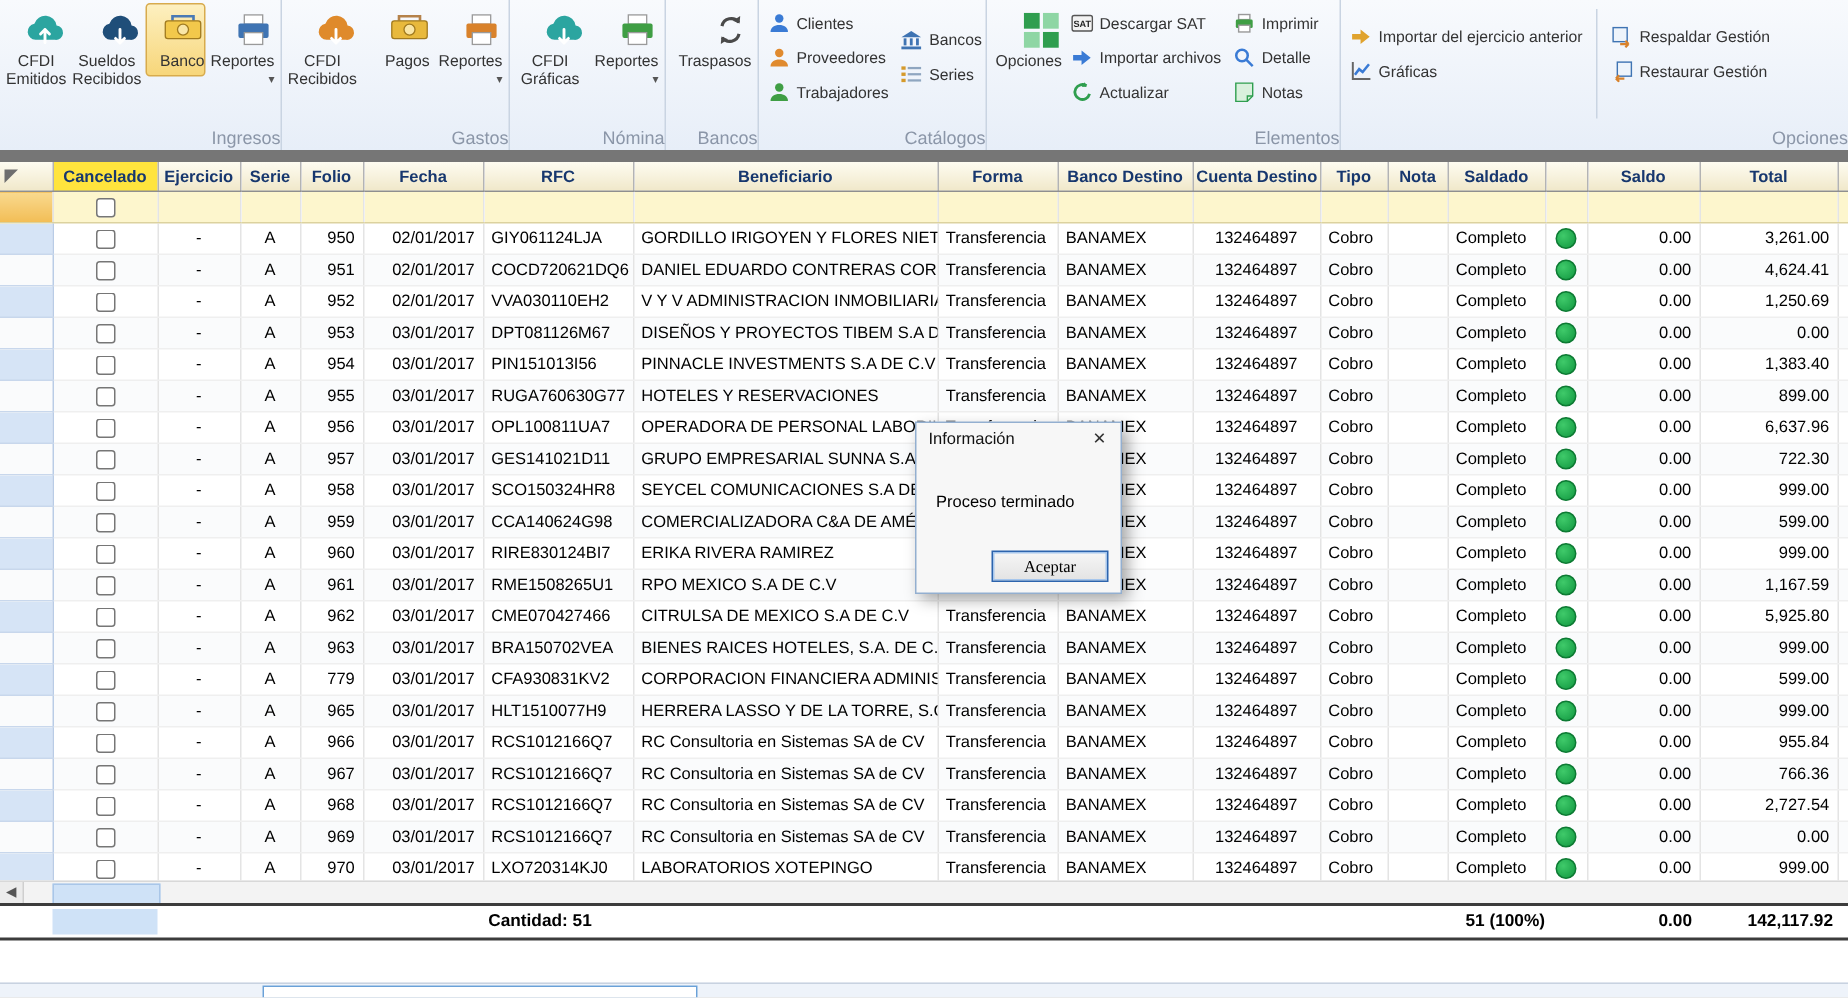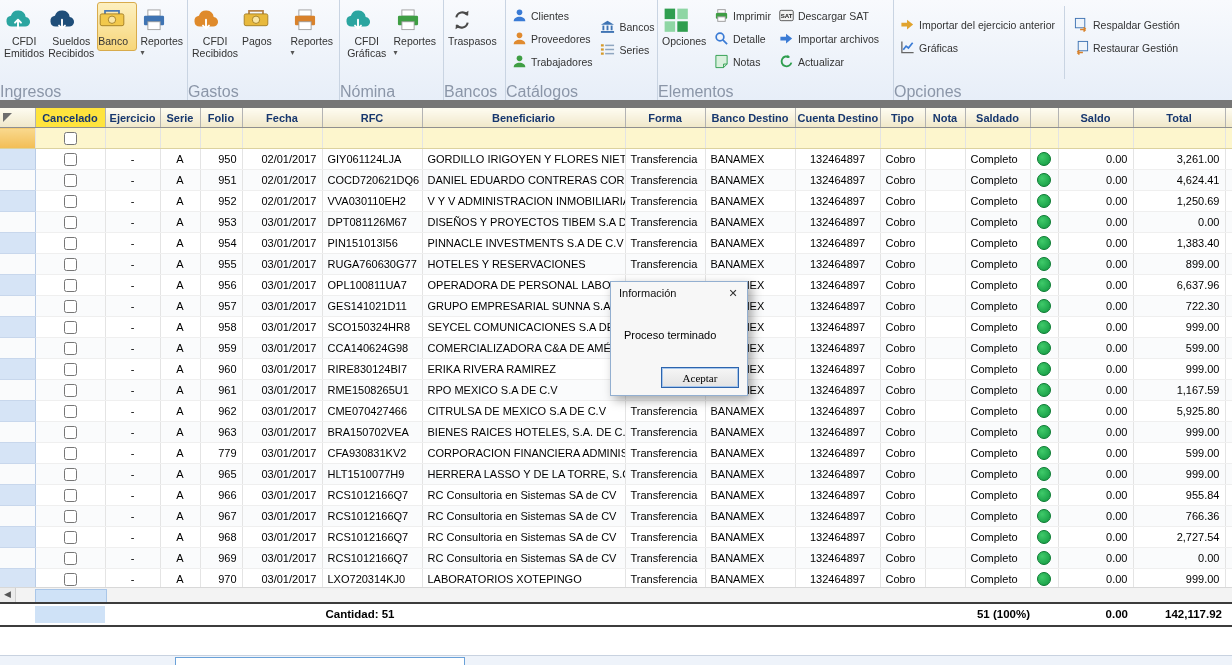--- a/index.html
+++ b/index.html
@@ -3,22 +3,22 @@
 <meta charset="utf-8">
 <style>
   html,body{margin:0;padding:0;background:#d6d6d6;font-family:"Liberation Sans",sans-serif;}
   .app{position:relative;width:1232px;height:665px;background:#fff;overflow:hidden;}
 
   
   .ribbon{position:absolute;top:0;left:0;right:0;height:100px;display:flex;
     background:linear-gradient(#f8fafd,#e7eef8);border-bottom:1px solid #c8d2e0;}
   .rgroup{display:flex;flex-direction:column;border-right:1px solid #c9d4e2;box-sizing:border-box;}
   .rg-c{flex:1;display:flex;align-items:flex-start;padding:2px 3px;gap:2px;}
-  .rg-l{height:15px;line-height:14px;text-align:left;font-size:16px;color:#8b96a8;}
-  .rbtn{display:flex;flex-direction:column;align-items:flex-start;width:46px;padding:3px 0 2px;
+  .rg-l{height:15px;line-height:14px;text-align:right;font-size:12px;color:#8b96a8;}
+  .rbtn{display:flex;flex-direction:column;align-items:flex-end;width:46px;padding:3px 0 2px;
     border:1px solid transparent;border-radius:3px;cursor:pointer;}
   .rbtn.sel{background:linear-gradient(#fdf0c0,#f7d67a);border-color:#d8ab4c;}
   .rlabel{font-size:10.5px;line-height:11.5px;text-align:center;color:#333;margin-top:2px;}
   .dd{font-size:8px;color:#555;line-height:8px;margin-top:1px;}
   .ri{width:28px;height:28px;}
   .si{width:15px;height:15px;flex:0 0 15px;}
   .scol{display:flex;flex-direction:column;gap:6px;padding-top:5px;}
   .scol.off{padding-top:16px;}
   .sbtn{display:flex;align-items:center;gap:4px;font-size:10.5px;color:#333;
     padding:1px 3px;white-space:nowrap;cursor:pointer;}
@@ -253,61 +253,61 @@
               <rect x="3" y="3" width="12" height="12" fill="#2f9e4f"></rect>
               <rect x="17.5" y="3" width="12" height="12" fill="#8ed6a4"></rect>
               <rect x="3" y="17.5" width="12" height="12" fill="#8ed6a4"></rect>
               <rect x="17.5" y="17.5" width="12" height="12" fill="#2f9e4f"></rect>
             </svg>
           <span class="rlabel">Opciones</span>
         </div>
         <div class="scol">
           <div class="sbtn">
             <svg class="si" viewBox="0 0 16 16">
+                <rect x="0.8" y="2.5" width="14.4" height="11" rx="1.5" fill="#f2f2f2" stroke="#555"></rect>
+                <text x="8" y="10.8" text-anchor="middle" font-size="6.5" font-weight="bold" fill="#222" font-family="Liberation Sans, sans-serif">SAT</text>
+              </svg>
+            <span>Descargar SAT</span>
+          </div>
+          <div class="sbtn">
+            <svg class="si" viewBox="0 0 16 16">
+                <path d="M1.5 6h6V2.8L14 8l-6.5 5.2V10h-6z" fill="#3a7bd5"></path>
+              </svg>
+            <span>Importar archivos</span>
+          </div>
+          <div class="sbtn">
+            <svg class="si" viewBox="0 0 16 16">
+                <path d="M13.2 9.2A5.3 5.3 0 1 1 11 3.4" fill="none" stroke="#2f9e4f" stroke-width="2"></path>
+                <path d="M9.5 0.8l1.8 3.1-3.6.3z" fill="#2f9e4f"></path>
+              </svg>
+            <span>Actualizar</span>
+          </div>
+        </div>
+        <div class="scol">
+          <div class="sbtn">
+            <svg class="si" viewBox="0 0 16 16">
                 <rect x="4" y="1.8" width="8" height="3.6" fill="#fff" stroke="#999"></rect>
                 <rect x="2" y="5.4" width="12" height="6" rx="1" fill="#3f9e44"></rect>
                 <rect x="4" y="9.4" width="8" height="4.8" fill="#fff" stroke="#999"></rect>
               </svg>
             <span>Imprimir</span>
           </div>
           <div class="sbtn">
             <svg class="si" viewBox="0 0 16 16">
                 <circle cx="6.4" cy="6.4" r="4.1" fill="none" stroke="#3a7bd5" stroke-width="1.8"></circle>
                 <path d="M9.4 9.4l4.6 4.6" stroke="#3a7bd5" stroke-width="1.8"></path>
               </svg>
             <span>Detalle</span>
           </div>
           <div class="sbtn">
             <svg class="si" viewBox="0 0 16 16">
                 <path d="M2 1.5h12v9.2L10.2 14.5H2z" fill="#d9f0dd" stroke="#2f9e4f"></path>
                 <path d="M14 10.7h-3.8v3.8" fill="none" stroke="#2f9e4f"></path>
               </svg>
             <span>Notas</span>
-          </div>
-        </div>
-        <div class="scol">
-          <div class="sbtn">
-            <svg class="si" viewBox="0 0 16 16">
-                <rect x="0.8" y="2.5" width="14.4" height="11" rx="1.5" fill="#f2f2f2" stroke="#555"></rect>
-                <text x="8" y="10.8" text-anchor="middle" font-size="6.5" font-weight="bold" fill="#222" font-family="Liberation Sans, sans-serif">SAT</text>
-              </svg>
-            <span>Descargar SAT</span>
-          </div>
-          <div class="sbtn">
-            <svg class="si" viewBox="0 0 16 16">
-                <path d="M1.5 6h6V2.8L14 8l-6.5 5.2V10h-6z" fill="#3a7bd5"></path>
-              </svg>
-            <span>Importar archivos</span>
-          </div>
-          <div class="sbtn">
-            <svg class="si" viewBox="0 0 16 16">
-                <path d="M13.2 9.2A5.3 5.3 0 1 1 11 3.4" fill="none" stroke="#2f9e4f" stroke-width="2"></path>
-                <path d="M9.5 0.8l1.8 3.1-3.6.3z" fill="#2f9e4f"></path>
-              </svg>
-            <span>Actualizar</span>
           </div>
         </div>
       </div>
       <div class="rg-l">Elementos</div>
     </div>
 
     <div class="rgroup" style="width:338px;border-right:none">
       <div class="rg-c">
         <div class="scol" style="padding-top:14px">
           <div class="sbtn">

